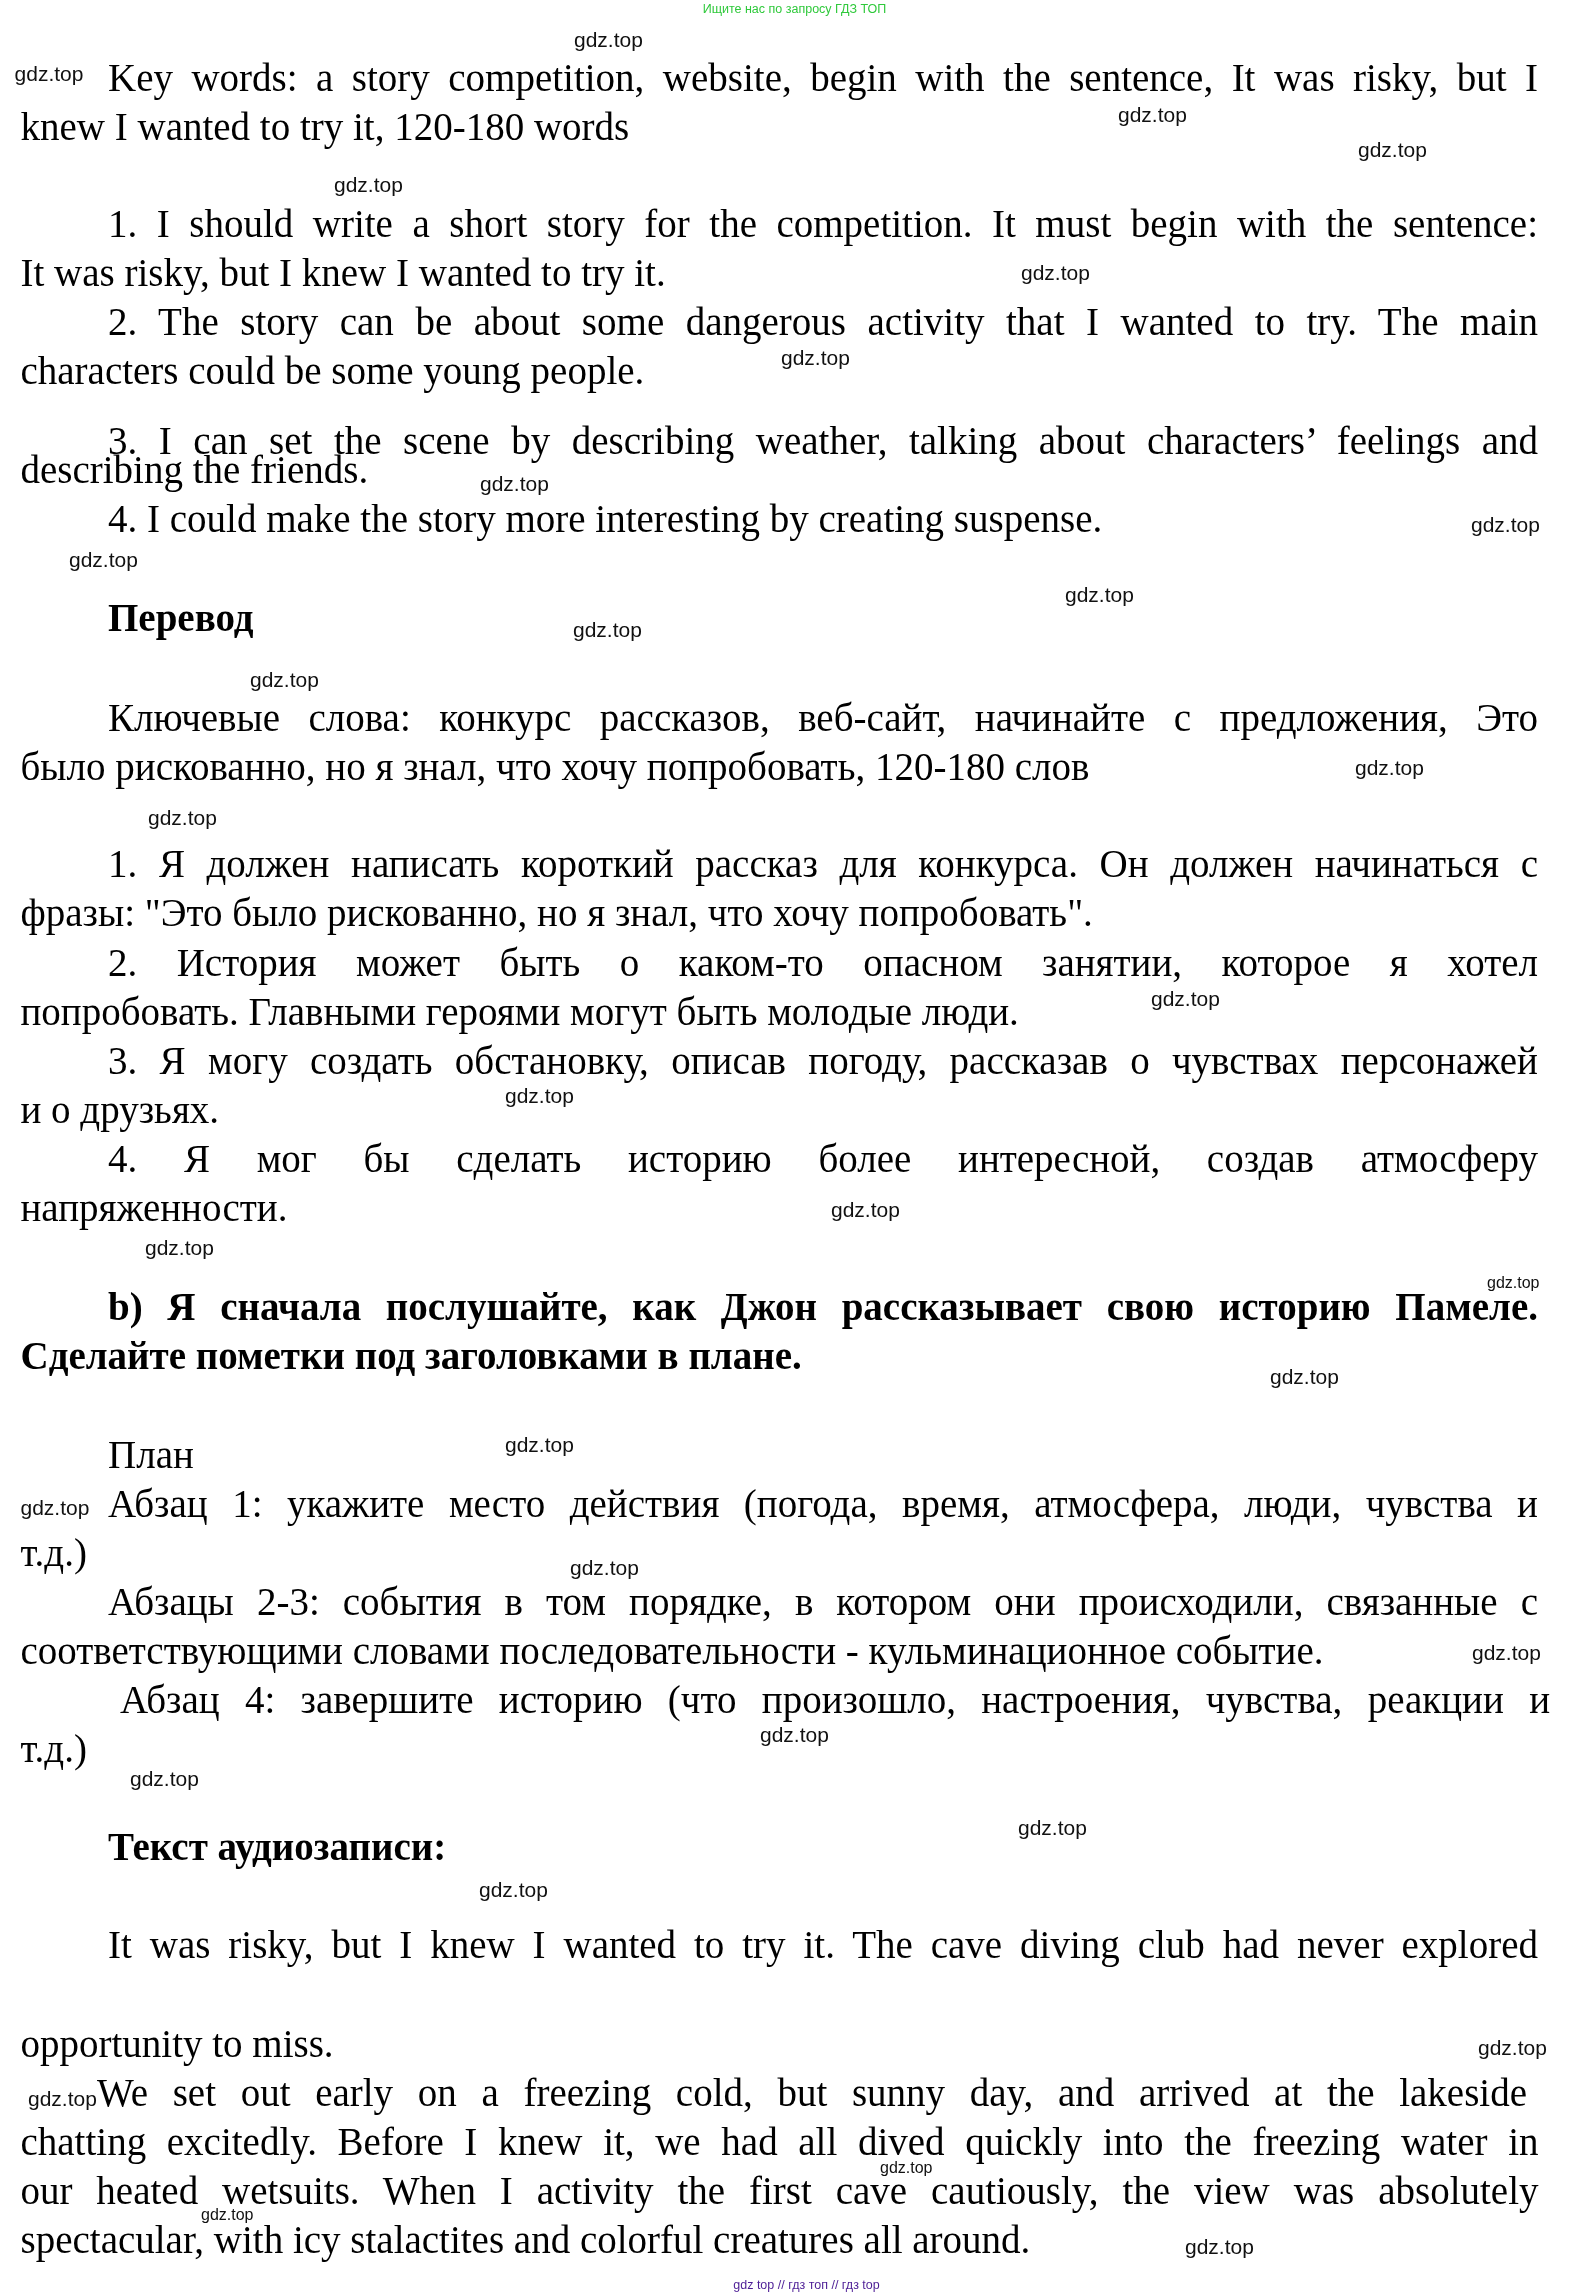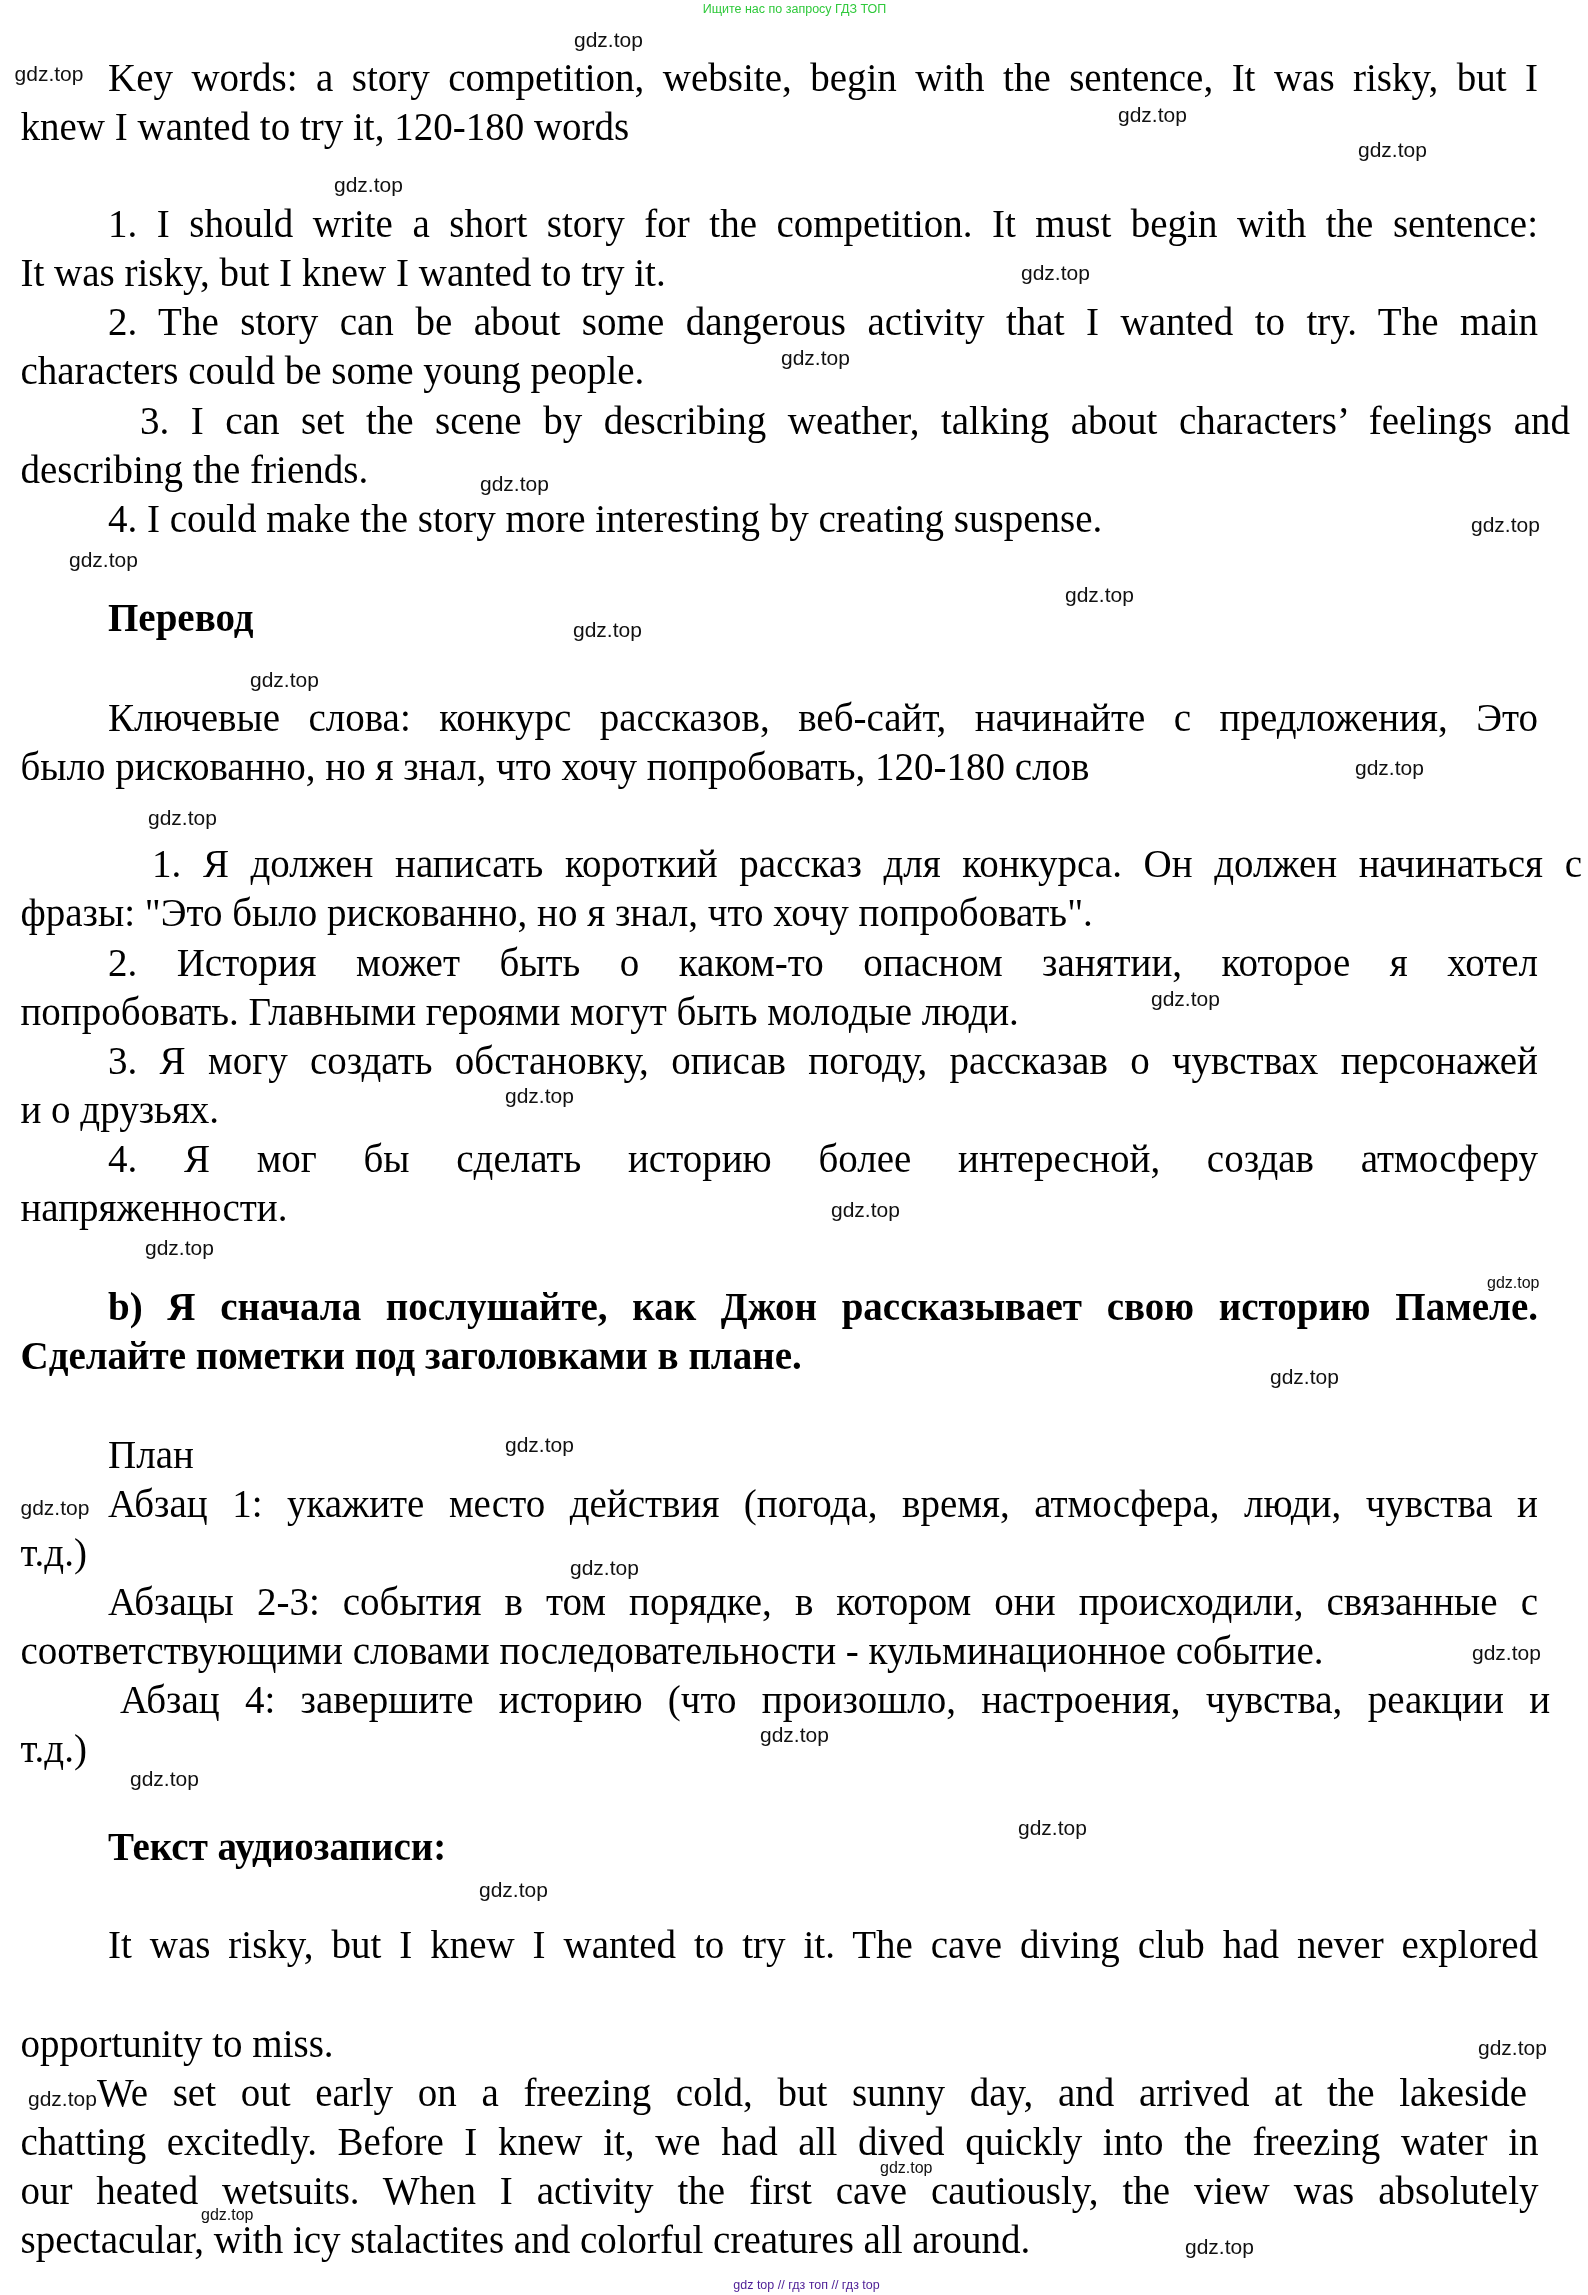--- a/index.html
+++ b/index.html
@@ -34,29 +34,29 @@
 
   <div class="top-banner">Ищите нас по запросу ГДЗ ТОП</div>
 
   <div class="line justify" style="left:108px;width:1430px;top:53px;">Key words: a story competition, website, begin with the sentence, It was risky, but I</div>
   <div class="line" style="top:102px;">knew I wanted to try it, 120-180 words</div>
 
   <div class="line indent justify" style="top:199px;">1. I should write a short story for the competition. It must begin with the sentence:</div>
   <div class="line" style="top:248px;">It was risky, but I knew I wanted to try it.</div>
   <div class="line indent justify" style="top:297px;">2. The story can be about some dangerous activity that I wanted to try. The main</div>
   <div class="line" style="top:346px;">characters could be some young people.</div>
-  <div class="line indent justify" style="top:396px;margin-left:32px;">3. I can set the scene by describing weather, talking about characters’ feelings and</div>
+  <div class="line indent justify" style="top:416px;">3. I can set the scene by describing weather, talking about characters’ feelings and</div>
   <div class="line" style="top:445px;">describing the friends.</div>
   <div class="line indent" style="top:494px;">4. I could make the story more interesting by creating suspense.</div>
 
   <div class="line indent bold" style="top:593px;">Перевод</div>
   <div class="line indent justify" style="top:693px;">Ключевые слова: конкурс рассказов, веб-сайт, начинайте с предложения, Это</div>
   <div class="line" style="top:742px;">было рискованно, но я знал, что хочу попробовать, 120-180 слов</div>
 
-  <div class="line indent justify" style="top:839px;margin-left:44px;">1. Я должен написать короткий рассказ для конкурса. Он должен начинаться с</div>
+  <div class="line indent justify" style="top:839px;">1. Я должен написать короткий рассказ для конкурса. Он должен начинаться с</div>
   <div class="line" style="top:888px;">фразы: "Это было рискованно, но я знал, что хочу попробовать".</div>
   <div class="line indent justify" style="top:938px;">2. История может быть о каком-то опасном занятии, которое я хотел</div>
   <div class="line" style="top:987px;">попробовать. Главными героями могут быть молодые люди.</div>
   <div class="line indent justify" style="top:1036px;">3. Я могу создать обстановку, описав погоду, рассказав о чувствах персонажей</div>
   <div class="line" style="top:1085px;">и о друзьях.</div>
   <div class="line indent justify" style="top:1134px;">4. Я мог бы сделать историю более интересной, создав атмосферу</div>
   <div class="line" style="top:1183px;">напряженности.</div>
 
   <div class="line indent bold justify" style="top:1282px;">b) Я сначала послушайте, как Джон рассказывает свою историю Памеле.</div>
   <div class="line bold" style="top:1331px;">Сделайте пометки под заголовками в плане.</div>

